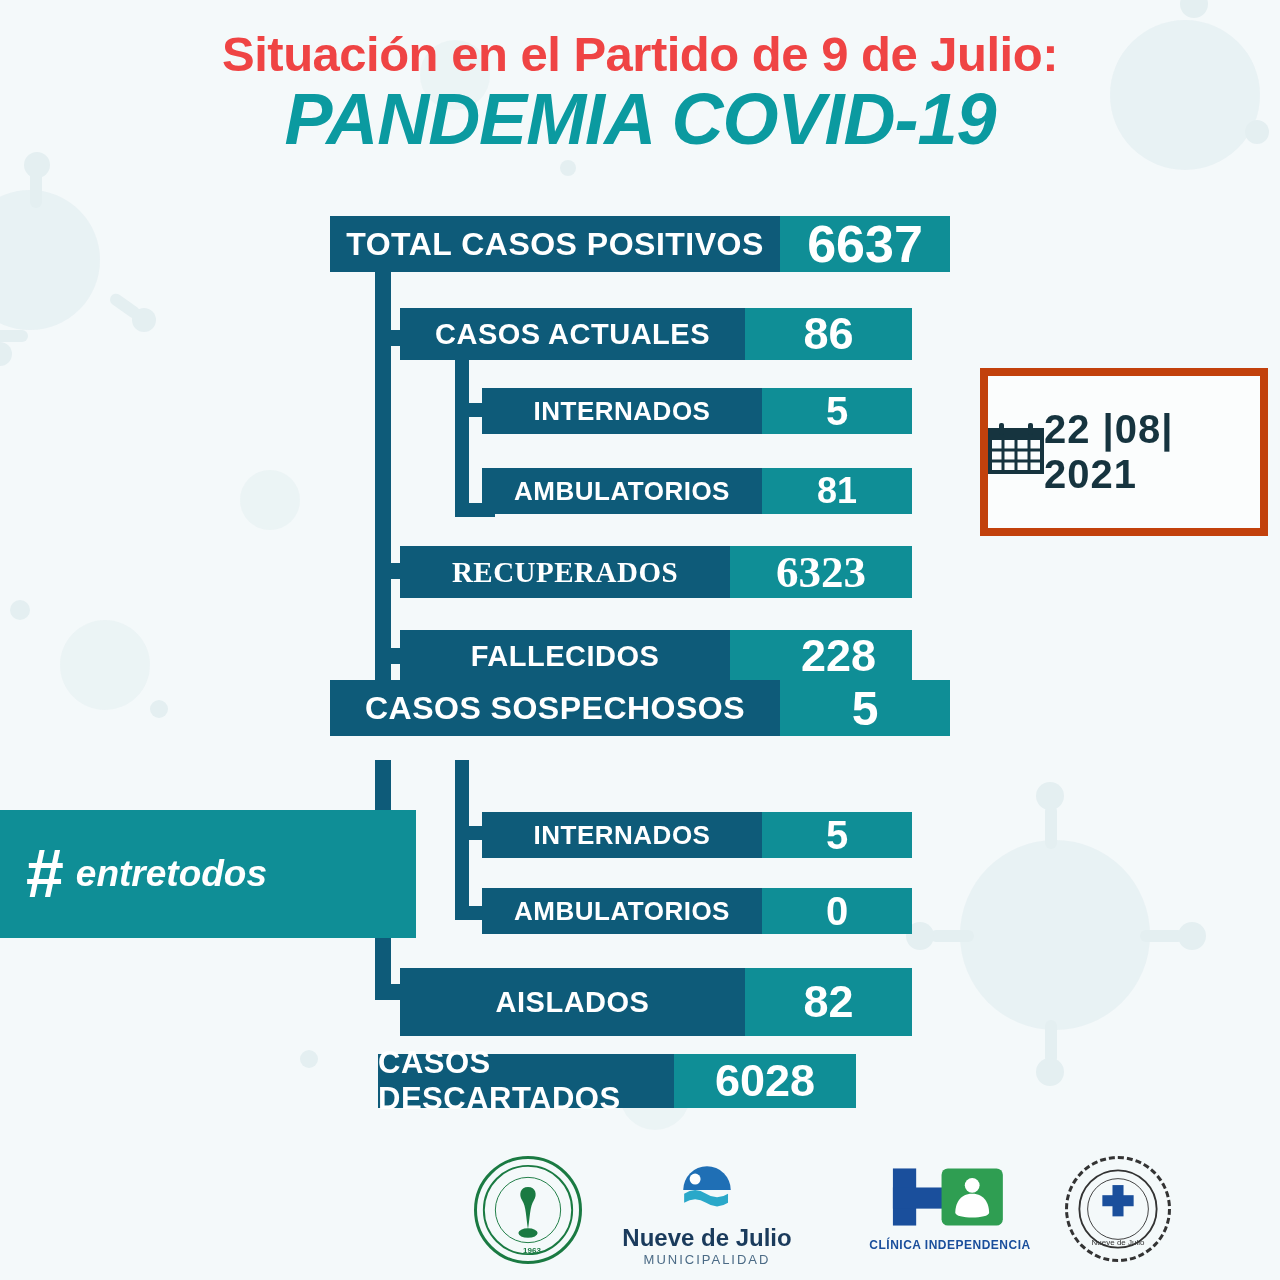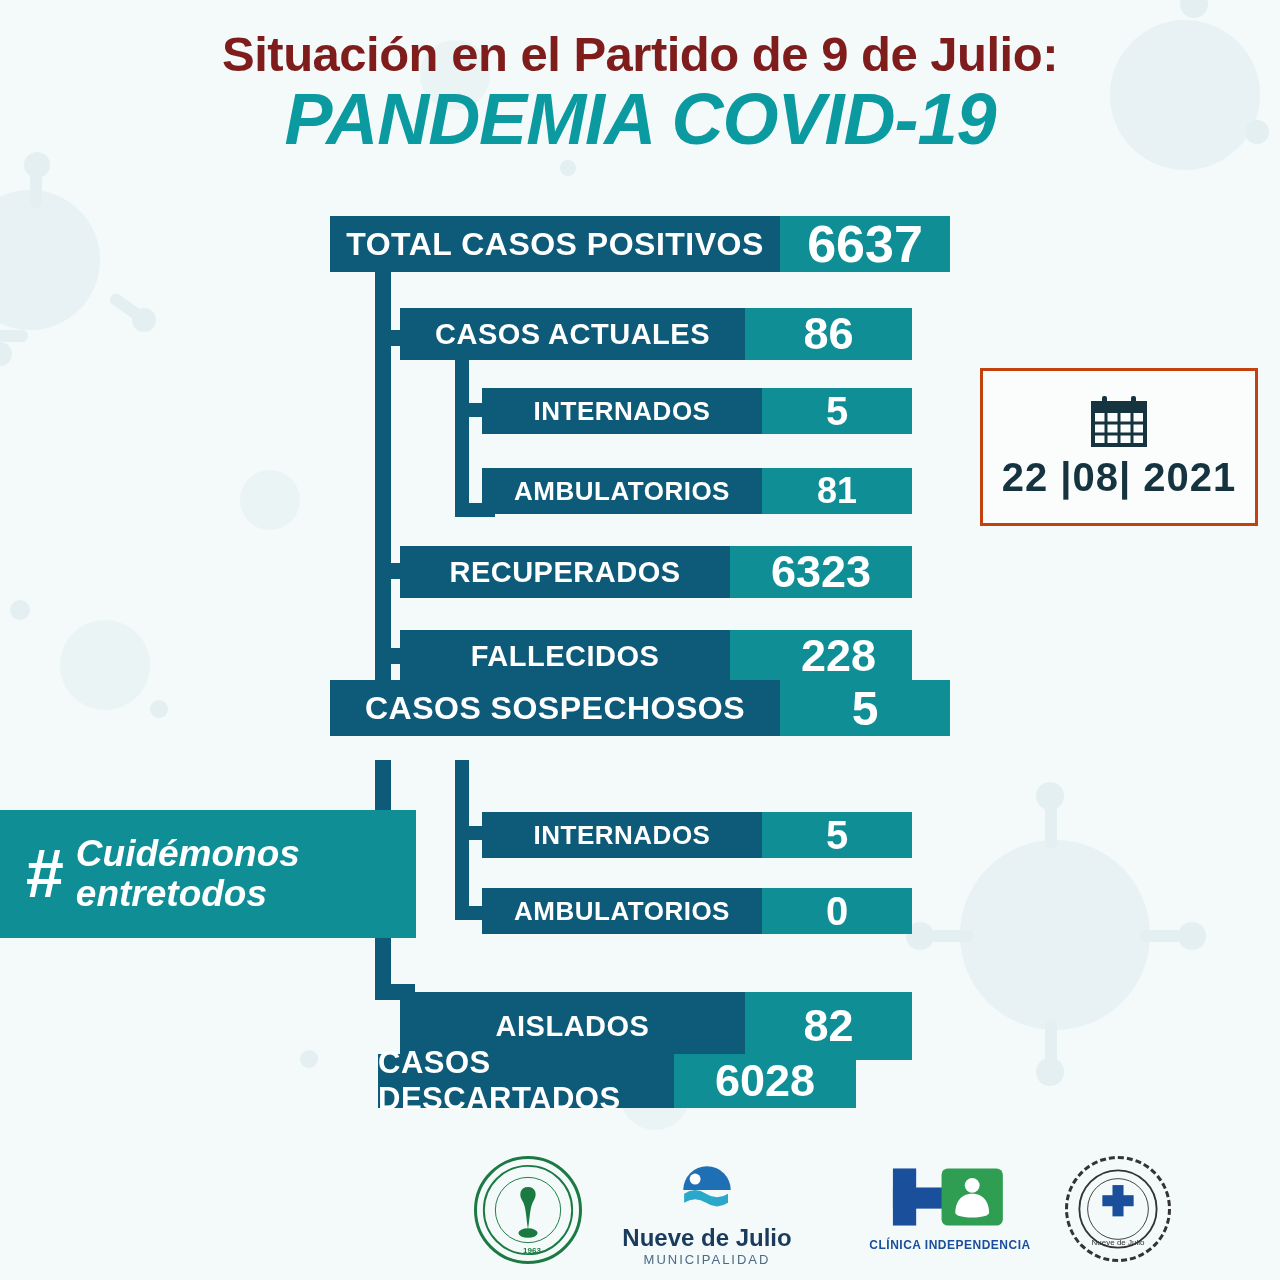--- a/index.html
+++ b/index.html
@@ -10,21 +10,21 @@
   }
   
   .blob{position:absolute;border-radius:50%;background:#e4eff1;opacity:.75;}
   .blob.sm{background:#e8f1f3;}
   .spike{position:absolute;background:#e4eff1;border-radius:6px;}
   .dot{position:absolute;border-radius:50%;background:#e4eff1;}
 
   
   .header{position:absolute;top:28px;left:0;width:100%;text-align:center;}
   .header .line1{
-    font-size:49px;font-weight:bold;color:#7f1d1d;letter-spacing:-.5px;
+    font-size:49px;font-weight:bold;color:#ef4444;letter-spacing:-.5px;
     line-height:1.1;
   }
   .header .line2{
     font-size:72px;font-weight:bold;color:#0b9aa0;letter-spacing:-1px;
     line-height:1.05;font-style:italic;
   }
 
   
   .spine{position:absolute;background:#0e5b79;}
 
@@ -37,22 +37,22 @@
   }
   .bar .val{
     background:#0f8e96;color:#ffffff;height:100%;
     display:flex;align-items:center;justify-content:center;
     font-weight:bold;box-sizing:border-box;
   }
 
   
   .datebox{
     position:absolute;left:980px;top:368px;width:272px;height:152px;
-    border:3px solid #c2410c;background:rgba(255,255,255,.6);
-    display:flex;flex-direction:column;align-items:center;justify-content:center;
+    border:8px solid #c2410c;background:rgba(255,255,255,.6);
+    display:flex;align-items:center;justify-content:center;
   }
   .cal{width:56px;height:52px;margin-bottom:8px;}
   .datetxt{font-size:40px;font-weight:bold;color:#16343f;letter-spacing:1px;}
 
   
   .hashbox{
     position:absolute;left:0;top:810px;width:416px;height:128px;
     background:#0f8e96;display:flex;align-items:center;padding-left:26px;
     box-sizing:border-box;
   }
@@ -142,21 +142,21 @@
 <div class="bar" style="left:482px;top:388px;width:430px;height:46px;">
   <div class="lbl" style="width:280px;font-size:26px;">INTERNADOS</div>
   <div class="val" style="width:150px;font-size:40px;">5</div>
 </div>
 
 <div class="bar" style="left:482px;top:468px;width:430px;height:46px;">
   <div class="lbl" style="width:280px;font-size:26px;">AMBULATORIOS</div>
   <div class="val" style="width:150px;font-size:36px;">81</div>
 </div>
 
-<div class="bar" style="left:400px;top:546px;width:512px;height:52px;">
+<div class="bar" style="left:400px;top:546px;width:512px;height:52px;font-family:Liberation Serif, serif;">
   <div class="lbl" style="width:330px;font-size:29px;">RECUPERADOS</div>
   <div class="val" style="width:182px;font-size:45px;">6323</div>
 </div>
 
 <div class="bar" style="left:400px;top:630px;width:512px;height:52px;">
   <div class="lbl" style="width:330px;font-size:29px;">FALLECIDOS</div>
   <div class="val" style="width:182px;font-size:45px;padding-left:35px;">228</div>
 </div>
 
 <div class="bar" style="left:330px;top:680px;width:620px;height:56px;">
@@ -167,21 +167,21 @@
 <div class="bar" style="left:482px;top:812px;width:430px;height:46px;">
   <div class="lbl" style="width:280px;font-size:26px;">INTERNADOS</div>
   <div class="val" style="width:150px;font-size:40px;">5</div>
 </div>
 
 <div class="bar" style="left:482px;top:888px;width:430px;height:46px;">
   <div class="lbl" style="width:280px;font-size:26px;">AMBULATORIOS</div>
   <div class="val" style="width:150px;font-size:40px;">0</div>
 </div>
 
-<div class="bar" style="left:400px;top:968px;width:512px;height:68px;margin-top:24px;">
+<div class="bar" style="left:400px;top:968px;width:512px;height:68px;">
   <div class="lbl" style="width:345px;font-size:29px;">AISLADOS</div>
   <div class="val" style="width:167px;font-size:45px;">82</div>
 </div>
 
 <div class="bar" style="left:378px;top:1054px;width:534px;height:54px;">
   <div class="lbl" style="width:296px;font-size:31px;">CASOS DESCARTADOS</div>
   <div class="val" style="width:182px;font-size:45px;">6028</div>
 </div>
 
 <div class="datebox">
@@ -199,21 +199,20 @@
         <line x1="2" y1="39" x2="54" y2="39"></line>
       </g>
     </svg>
   </span>
   <div class="datetxt">22 |08| 2021</div>
 </div>
 
 <div class="hashbox">
   <div class="hash">#</div>
   <div>
-    <div class="hashtxt">Cuidémonos</div>
     <div class="hashtxt">entretodos</div>
   </div>
 </div>
 
 <div class="logos">
 
 
   <div class="logo" style="left:468px;top:6px;width:120px;">
     <div class="circle-logo" style="width:108px;height:108px;border:3px solid #1a7a42;margin:0 auto;position:relative;">
       <svg viewBox="0 0 100 100" width="96" height="96">

